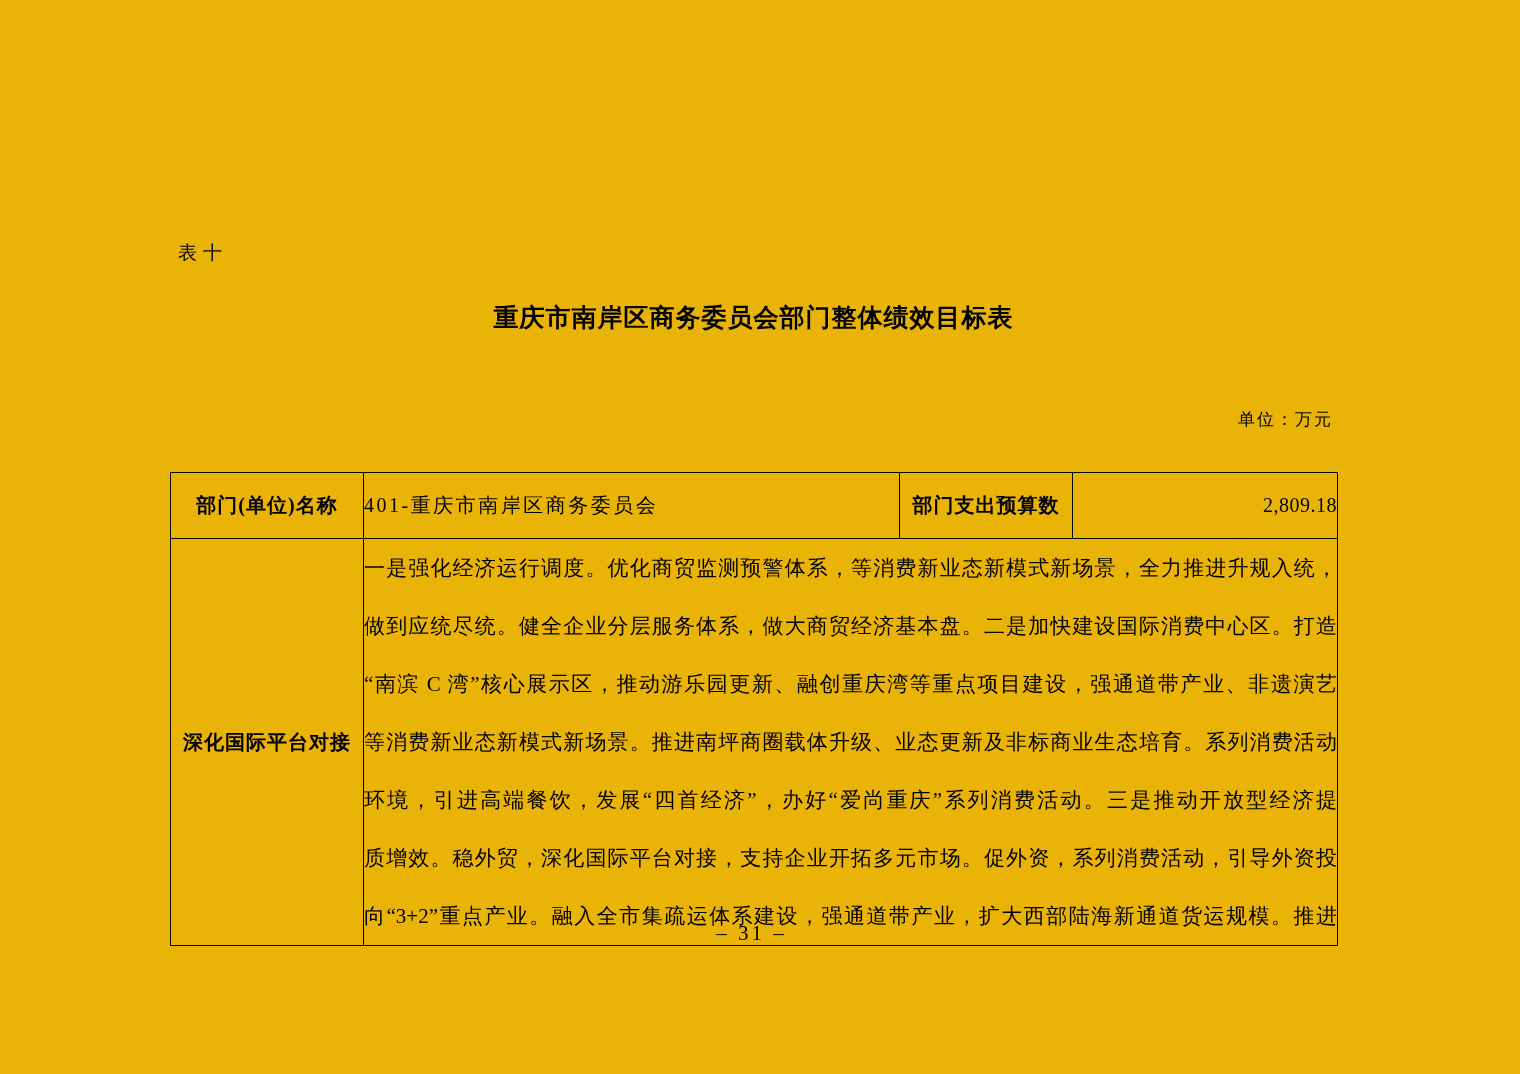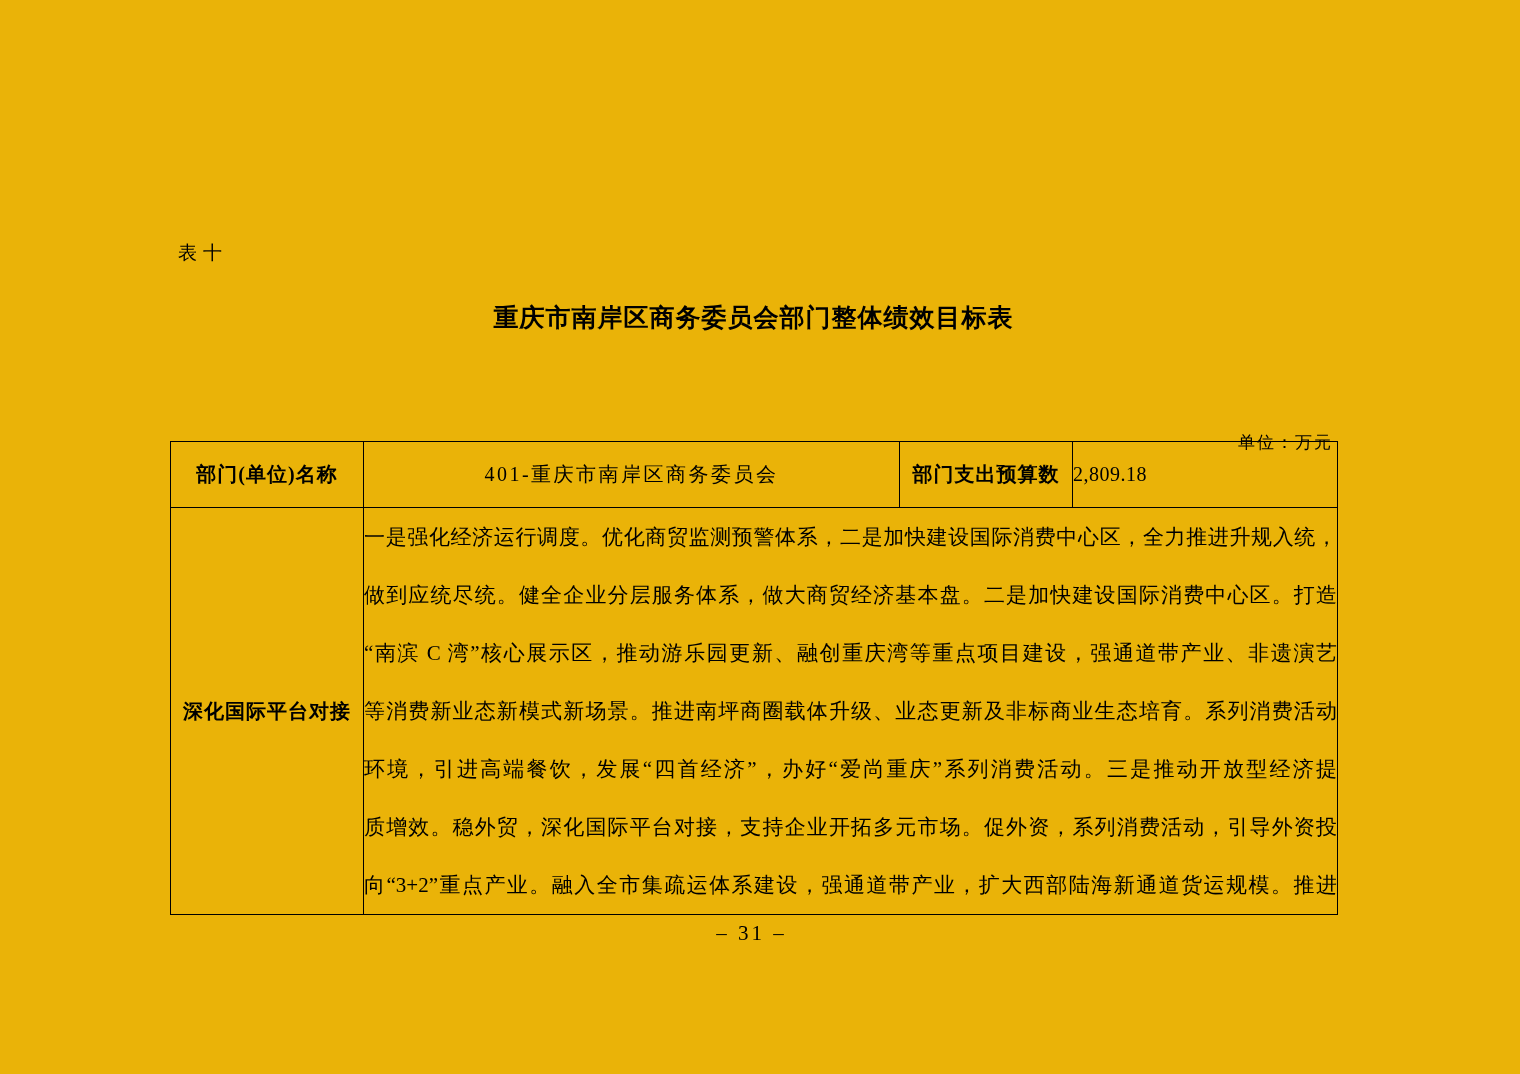--- a/index.html
+++ b/index.html
@@ -29,56 +29,56 @@
     top: 301px;
     width: 1167px;
     text-align: center;
     font-size: 25px;
     font-weight: bold;
     letter-spacing: 1px;
   }
   .unit-note {
     position: absolute;
     left: 170px;
-    top: 431px;
+    top: 408px;
     width: 1163px;
     text-align: right;
     font-size: 17px;
     letter-spacing: 2px;
   }
   table.main-table {
     position: absolute;
     left: 170px;
-    top: 441px;
+    top: 472px;
     width: 1167px;
     border-collapse: collapse;
     table-layout: fixed;
     padding-left: 12px;
   }
   table.main-table td {
     border: 1.5px solid #000000;
     font-size: 20px;
     padding: 0;
     vertical-align: middle;
   }
   .row-head { height: 66px; }
   .row-goal { height: 391px; }
   td.cell-label {
     font-weight: bold;
     text-align: center;
     letter-spacing: 1px;
   }
   td.cell-dept-value {
-    text-align: center;
+    text-align: left;
     padding-left: 12px;
     letter-spacing: 2.5px;
     font-family: Liberation Serif, serif;
   }
   td.cell-budget-value {
-    text-align: left;
+    text-align: right;
     padding-right: 10px;
     letter-spacing: 0.5px;
   }
   td.cell-goal-text {
     vertical-align: top;
     padding: 5px 11px 0 12px;
   }
   .goal-line {
     font-size: 21px;
     line-height: 58px;
@@ -119,21 +119,21 @@
     <tbody>
       <tr class="row-head">
         <td class="cell-label">部门(单位)名称</td>
         <td class="cell-dept-value">401-重庆市南岸区商务委员会</td>
         <td class="cell-label">部门支出预算数</td>
         <td class="cell-budget-value">2,809.18</td>
       </tr>
       <tr class="row-goal">
         <td class="cell-label">深化国际平台对接</td>
         <td class="cell-goal-text" colspan="3">
-            <div class="goal-line">一是强化经济运行调度。优化商贸监测预警体系，二是加快建设国际消费中心区，全力推进升规入统，</div>
+            <div class="goal-line">一是强化经济运行调度。优化商贸监测预警体系，等消费新业态新模式新场景，全力推进升规入统，</div>
             <div class="goal-line">做到应统尽统。健全企业分层服务体系，做大商贸经济基本盘。二是加快建设国际消费中心区。打造</div>
             <div class="goal-line">“南滨 C 湾”核心展示区，推动游乐园更新、融创重庆湾等重点项目建设，强通道带产业、非遗演艺</div>
             <div class="goal-line">等消费新业态新模式新场景。推进南坪商圈载体升级、业态更新及非标商业生态培育。系列消费活动</div>
             <div class="goal-line">环境，引进高端餐饮，发展“四首经济”，办好“爱尚重庆”系列消费活动。三是推动开放型经济提</div>
             <div class="goal-line">质增效。稳外贸，深化国际平台对接，支持企业开拓多元市场。促外资，系列消费活动，引导外资投</div>
             <div class="goal-line">向“3+2”重点产业。融入全市集疏运体系建设，强通道带产业，扩大西部陆海新通道货运规模。推进</div>
           </td>
       </tr>
     </tbody>
   </table>

